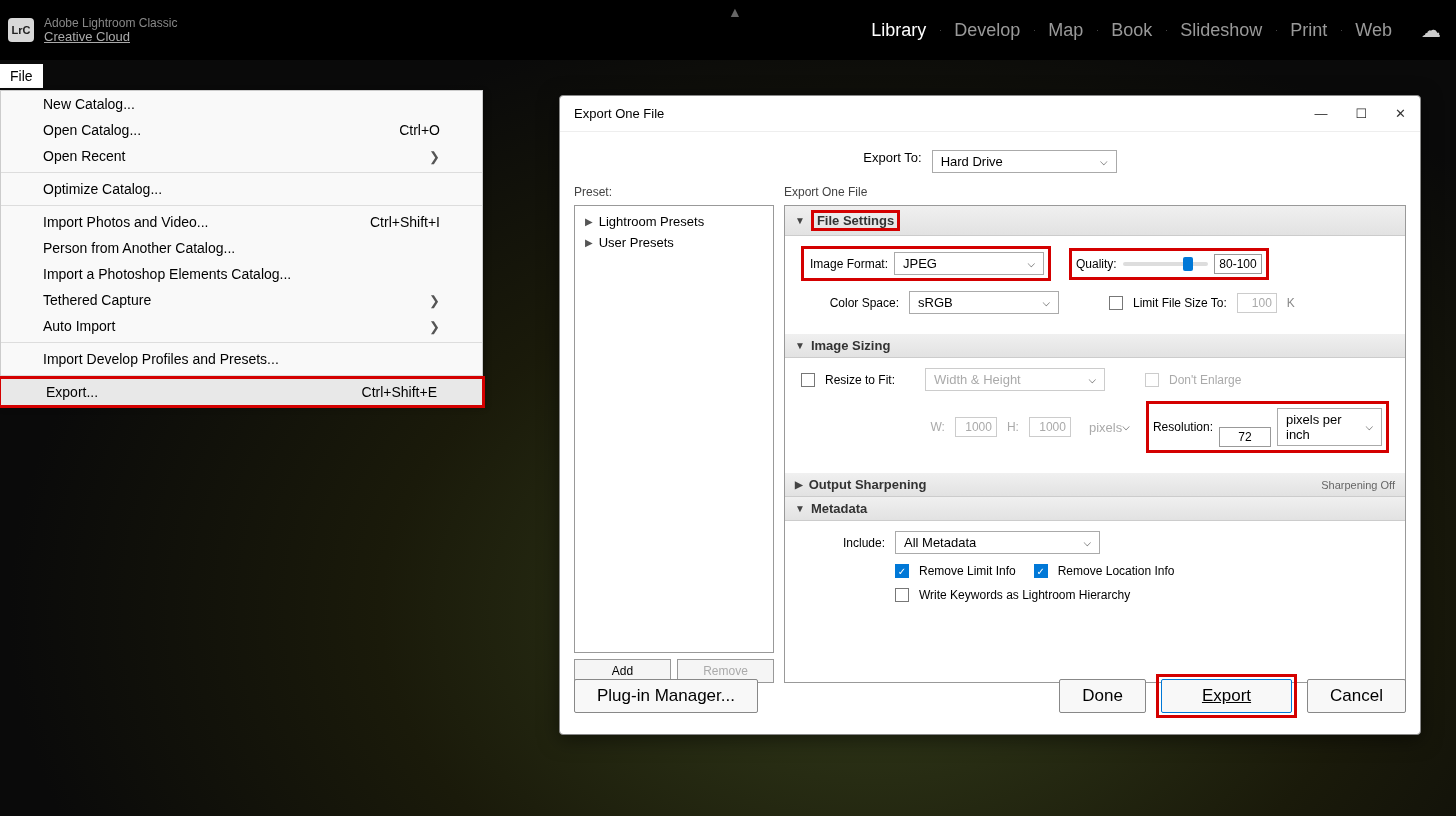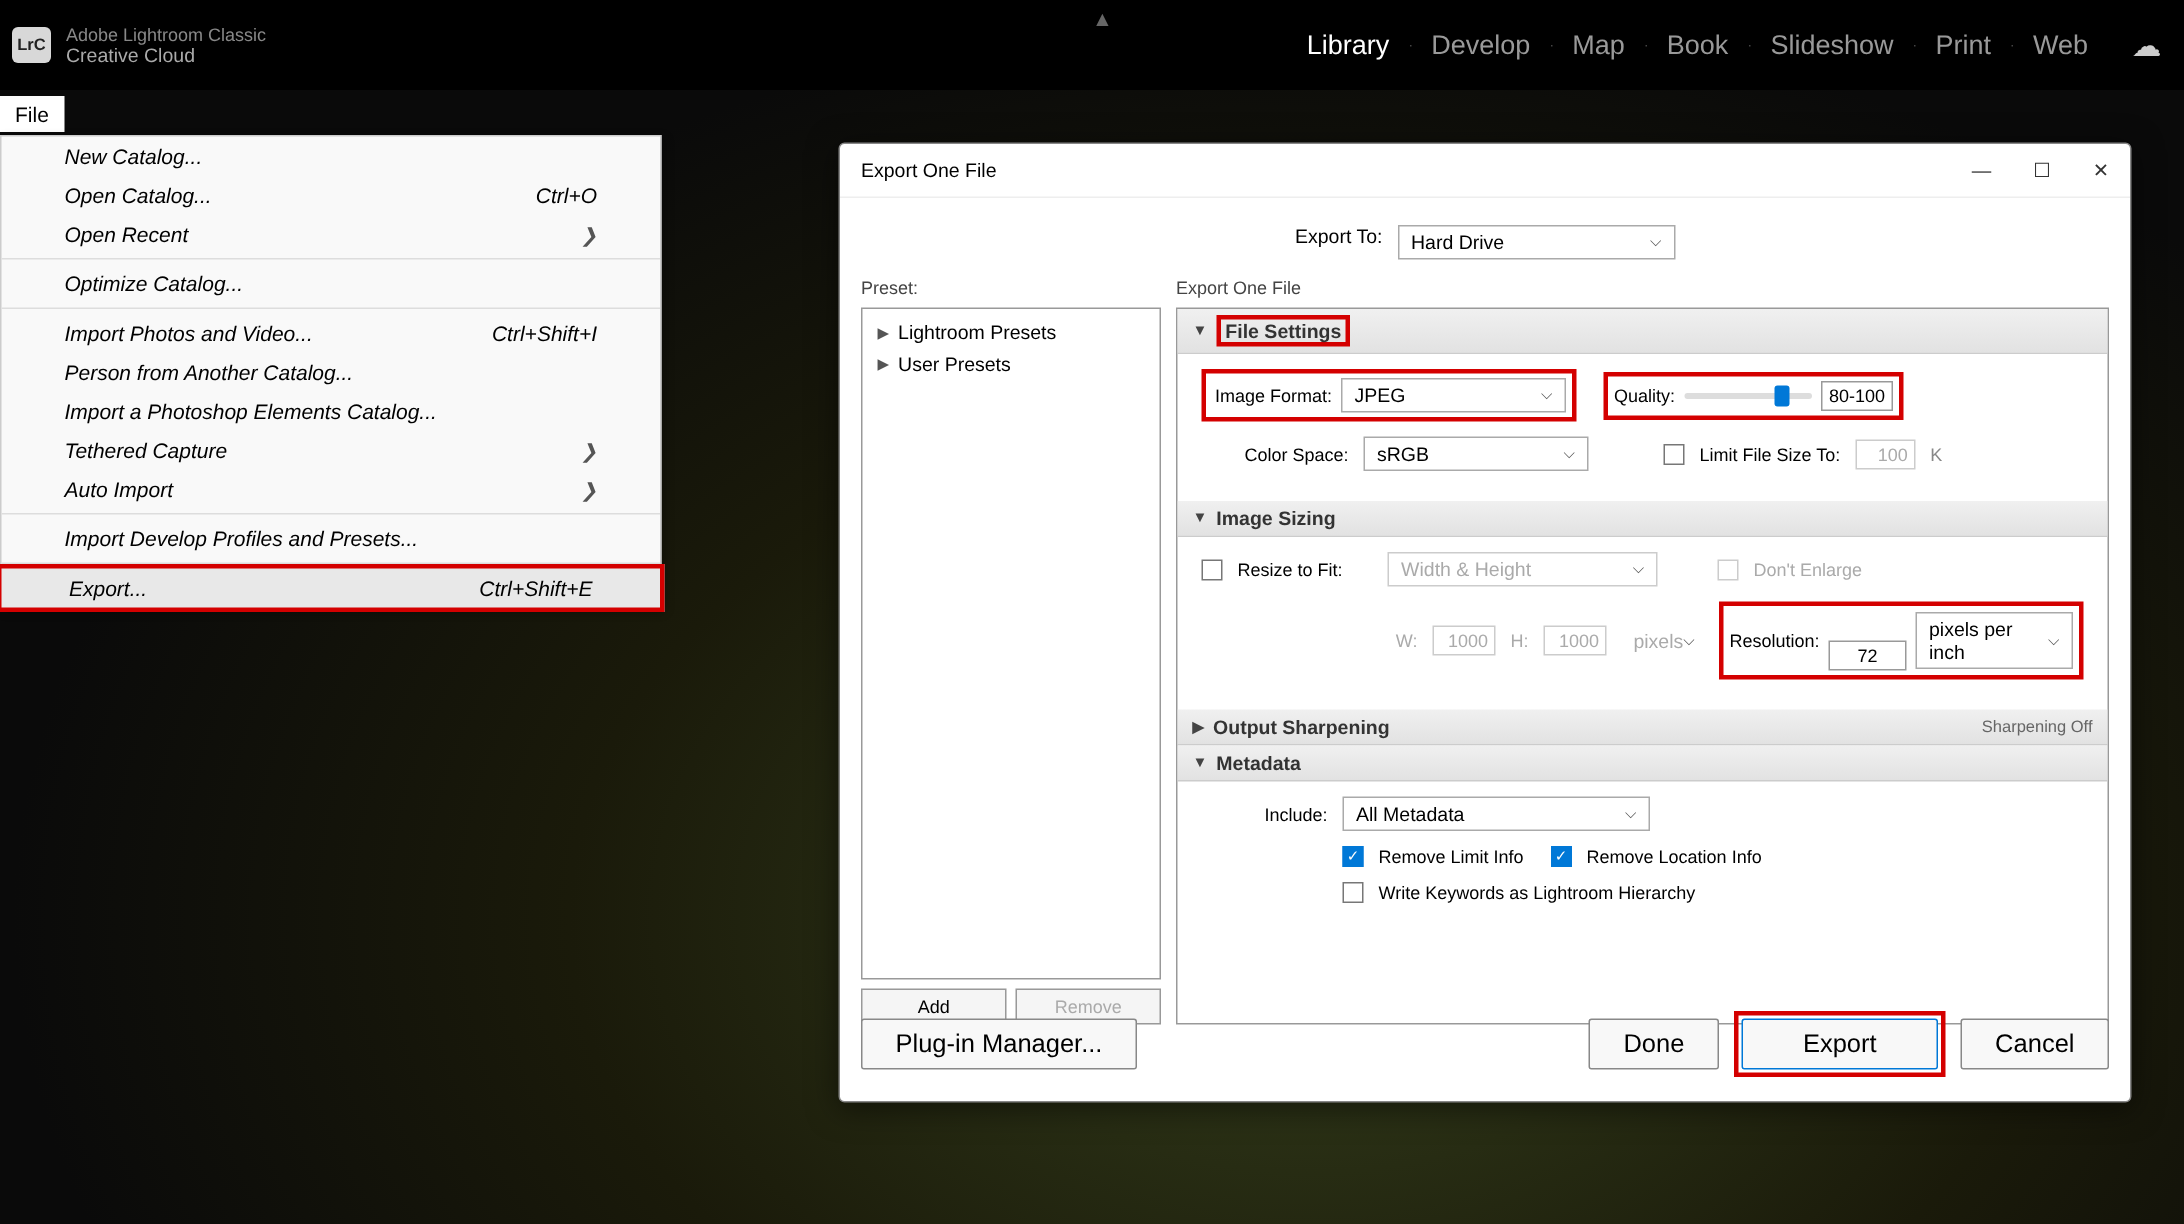--- a/index.html
+++ b/index.html
@@ -9,34 +9,34 @@
     .bg-photo {
       position: absolute; top: 0; left: 0; width: 100%; height: 100%;
       background: radial-gradient(ellipse at 60% 75%, #4a5530 0%, #2a3015 15%, #1a1a0a 40%, #0a0a0a 70%);
       z-index: 0;
     }
     
     
     .topbar { position: absolute; top: 0; left: 0; right: 0; height: 60px; background: #000; z-index: 2; display: flex; align-items: center; }
     .logo-box { width: 26px; height: 24px; background: #d8d8d8; border-radius: 4px; margin-left: 8px; display: flex; align-items: center; justify-content: center; color: #222; font-size: 11px; font-weight: bold; }
     .app-title { margin-left: 10px; color: #888; font-size: 12px; line-height: 14px; }
-    .app-title .sub { color: #aaa; font-size: 13px; }
+    .app-title .sub { color: #aaa; font-size: 13px; text-decoration: underline; }
     .modules { position: absolute; right: 50px; top: 0; height: 60px; display: flex; align-items: center; gap: 0; }
     .module { color: #999; font-size: 18px; padding: 0 14px; position: relative; }
     .module.active { color: #fff; }
     .module + .module::before { content: ""; position: absolute; left: 0; top: 10px; bottom: 10px; width: 1px; background: #444; }
     .cloud-icon { color: #ccc; font-size: 20px; margin-right: 15px; }
     .collapse-arrow { position: absolute; top: 4px; left: 50%; color: #666; font-size: 14px; }
     
     
     .menubar { position: absolute; top: 64px; left: 0; z-index: 3; }
     .menu-file { background: #fff; color: #000; padding: 4px 10px; font-size: 14px; display: inline-block; }
     
     
-    .file-menu { position: absolute; top: 90px; left: 0; width: 441px; background: #f9f9f9; z-index: 3; border: 1px solid #ccc; box-shadow: 2px 2px 6px rgba(0,0,0,0.3); font-style: italic; }
+    .file-menu { position: absolute; top: 90px; left: 0; width: 483px; background: #f9f9f9; z-index: 3; border: 1px solid #ccc; box-shadow: 2px 2px 6px rgba(0,0,0,0.3); }
     .menu-item { padding: 5px 42px; font-size: 14px; color: #000; display: flex; justify-content: space-between; align-items: center; }
     .menu-sep { height: 1px; background: #ddd; margin: 3px 0; }
     .menu-item .chevron { color: #555; font-size: 13px; }
     .menu-item.highlighted { border: 3px solid #d40000; background: #e8e8e8; margin: -3px; padding: 5px 45px; }
     
     
     .dialog { position: absolute; top: 95px; left: 559px; width: 862px; height: 640px; background: #fff; border: 1px solid #888; border-radius: 4px; z-index: 4; box-shadow: 0 4px 20px rgba(0,0,0,0.5); }
     .dialog-titlebar { height: 36px; display: flex; align-items: center; padding: 0 14px; border-bottom: 1px solid #eee; }
     .dialog-title { font-size: 13px; color: #000; flex: 1; }
     .win-controls { display: flex; gap: 28px; color: #333; font-size: 13px; }
@@ -76,21 +76,21 @@
     .form-row .lbl { text-align: right; }
     .checkbox { width: 14px; height: 14px; border: 1px solid #777; background: #fff; display: inline-flex; align-items: center; justify-content: center; font-size: 10px; flex-shrink: 0; }
     .checkbox.checked { background: #0078d7; border-color: #0078d7; color: #fff; }
     .slider { width: 85px; height: 4px; background: #ddd; position: relative; border-radius: 2px; }
     .slider .thumb { position: absolute; top: -5px; width: 10px; height: 14px; background: #0078d7; border-radius: 2px; }
     .text-input { border: 1px solid #999; padding: 2px 4px; font-size: 12px; text-align: right; }
     
     
     .dialog-footer { position: absolute; bottom: 0; left: 0; right: 0; padding: 12px 14px 16px 14px; display: flex; align-items: center; }
     .btn { border: 1px solid #888; background: #f8f8f8; padding: 6px 22px; font-size: 17px; border-radius: 2px; cursor: pointer; }
-    .btn.primary { border: 1px solid #0078d7; }
+    .btn.primary { border: 1px solid #0078d7; text-decoration: underline; }
     .footer-right { margin-left: auto; display: flex; gap: 10px; align-items: center; }
     
     ::-webkit-scrollbar { width: 16px; }
     ::-webkit-scrollbar-track { background: #f0f0f0; }
     ::-webkit-scrollbar-thumb { background: #c0c0c0; }
   </style>
 </head>
 <body>
 
 <div class="bg-photo"></div>

